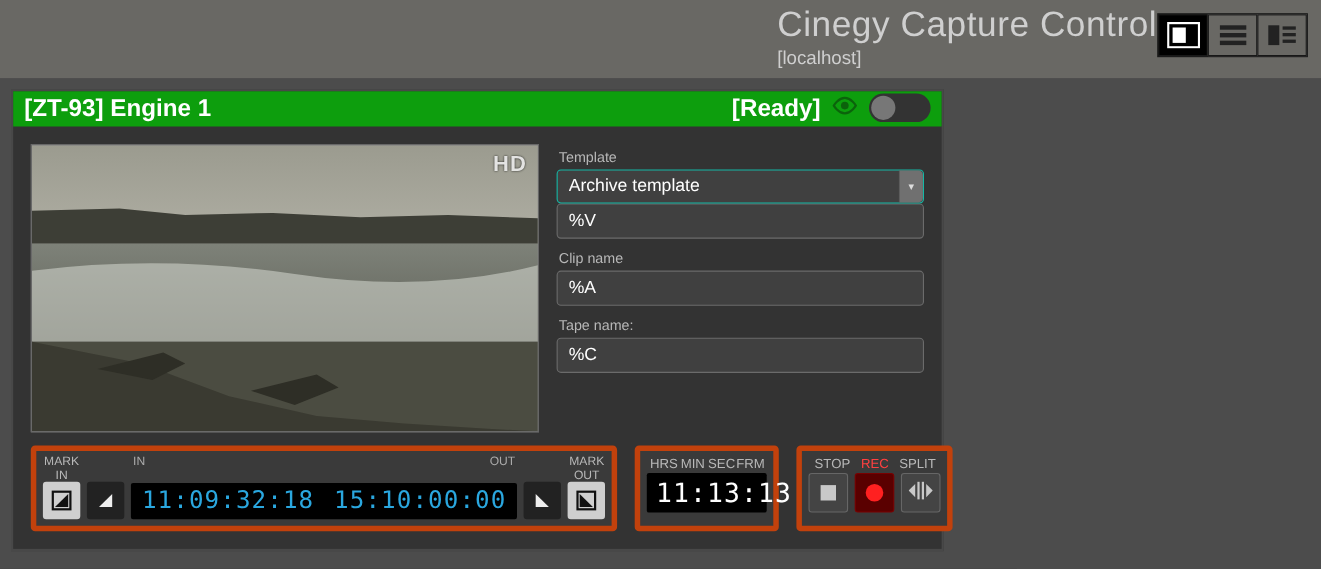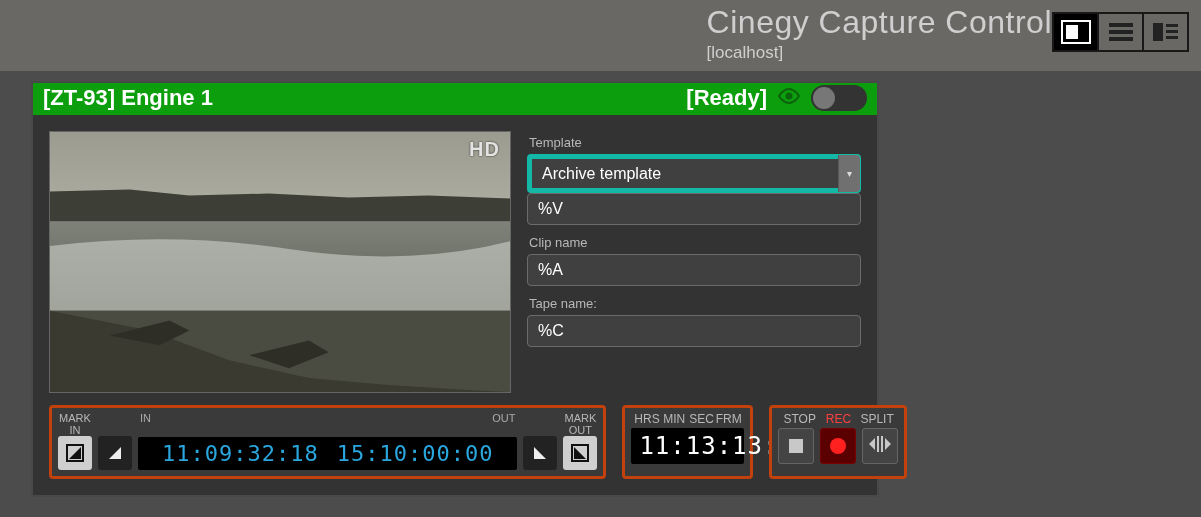--- a/index.html
+++ b/index.html
@@ -14,54 +14,54 @@
   }
   .header-left { display:flex; flex-direction:column; }
   .app-title { font-size:32px; color:#cfcfcf; font-weight:400; letter-spacing:0.5px; }
   .app-host  { font-size:17px; color:#cfcfcf; margin-top:2px; }
   .header-right { display:flex; flex-direction:row; gap:0px; align-items:center; border:1px solid #181818; margin-top:8px; }
   .view-btn  { width:45px; height:38px; display:flex; align-items:center; justify-content:center; border:1px solid #181818; background:#696864; cursor:pointer; }
   .view-btn.active { background:#000; }
   .view-btn svg { display:block; }
 
   
-  .card-area { padding:10px;margin-left:21px; }
+  .card-area { padding:10px; }
   .engine    { width:848px; border:2px solid #484848; background:#333333; }
   .engine-hdr{
     background:#0d9e0d; color:#fff; display:flex; align-items:center; justify-content:space-between;
     padding:2px 10px 4px 10px;
   }
   .engine-name { font-size:22px; font-weight:600; }
   .engine-right{ display:flex; align-items:center; gap:10px; }
   .engine-stat{ font-size:22px; font-weight:600; }
   .eye        { width:24px; height:24px; display:flex; align-items:center; justify-content:center; opacity:0.75; cursor:pointer;}
   .switch     { width:56px; height:26px; background:#333; border-radius:13px; position:relative; cursor:pointer; }
   .knob       { width:22px; height:22px; background:#777; border-radius:50%; position:absolute; top:2px; left:2px; }
 
   .engine-body{ display:flex; gap:16px; padding:16px 16px 4px 16px; }
   .preview    { width:462px; height:262px; background:#888; border:1px solid #666; position:relative; overflow:hidden;}
   .preview-img{ width:100%; height:100%; position:absolute; inset:0; }
   .hd-badge   { position:absolute; top:6px; right:10px; color:#f0f0f0; font-weight:700; font-size:20px; letter-spacing:1px; opacity:0.85; text-shadow:0 0 2px #000;}
   .form       { flex:1; display:flex; flex-direction:column; font-size:14px; color:#c0c0c0; }
   .f-label    { font-size:13px; margin:4px 0 4px 2px; color:#b8b8b8;}
   .f-input-wrap { position:relative; }
   .f-input    { width:100%; background:#404040; color:#fff; border:1px solid #6b6b6b; border-radius:4px; padding:6px 10px; font-size:16px;}
-  .f-select   { width:100%; background:#404040; color:#fff; border:5px solid #14b8a6; border-radius:4px; padding:6px 30px 6px 10px; font-size:16px; appearance:none;}
+  .f-select   { width:100%; background:#404040; color:#fff; border:1px solid #14b8a6; border-radius:4px; padding:6px 30px 6px 10px; font-size:16px; appearance:none;}
   .sel-arrow  { position:absolute; right:1px; top:1px; bottom:1px; width:22px; background:#707070; border-left:1px solid #5a5a5a; border-radius:0 4px 4px 0; display:flex; align-items:center; justify-content:center; color:#ddd; font-size:10px; pointer-events:none;}
 
   
   .strip      { display:flex; gap:16px; padding:8px 16px 16px 16px; align-items:stretch;}
-  .panel      { border:3px solid #c2410c; border-radius:4px; background:#3a3a3a; padding:4px 6px 6px 6px; display:flex; flex-direction:column; }
+  .panel      { border:5px solid #c2410c; border-radius:4px; background:#3a3a3a; padding:4px 6px 6px 6px; display:flex; flex-direction:column; }
   .panel-row  { display:flex; align-items:center; gap:6px;}
   .panel-lbls { display:flex; justify-content:space-between; font-size:12px; color:#b8b8b8; margin-bottom:2px; padding:0 2px;}
   .panel-lbls span{ flex:1; text-align:center; }
   .mark-lbl   { width:34px; font-size:11px; color:#b8b8b8; text-align:center; line-height:1.1;}
   .mark-btn   { width:34px; height:34px; background:#cfcfcf; border-radius:3px; display:flex; align-items:center; justify-content:center; cursor:pointer;}
   .mark-btn svg{ display:block;}
-  .tc-box     { background:#000; padding:4px 24px; border-radius:2px; display:flex; gap:18px; align-items:center;}
+  .tc-box     { background:#000; padding:4px 10px; border-radius:2px; display:flex; gap:18px; align-items:center;}
   .tc-box-wrap{ display:flex; flex-direction:column; gap:2px;}
   .tc-hdrs    { display:flex; justify-content:space-between; font-size:11px; color:#aaa; padding:0 2px;text-align:center;}
   .tc-val     { color:#2aa7df; font-family:"Segoe UI", monospace; font-size:22px; letter-spacing:1px; font-weight:400;}
   .tc-main    { background:#000; color:#fff; font-family:"Segoe UI", monospace; font-size:24px; letter-spacing:1px; padding:4px 8px; border-radius:2px;}
   .transport-btn{ width:36px; height:36px; border-radius:3px; border:1px solid #666; display:flex; align-items:center; justify-content:center; cursor:pointer;}
   .stop-inner { width:14px; height:14px; background:#c8c8c8;}
   .rec-btn    { background:#5a0000; border-color:#7a0000;}
   .rec-inner  { width:16px; height:16px; border-radius:50%; background:#ff2020;}
 </style>
 </head>

